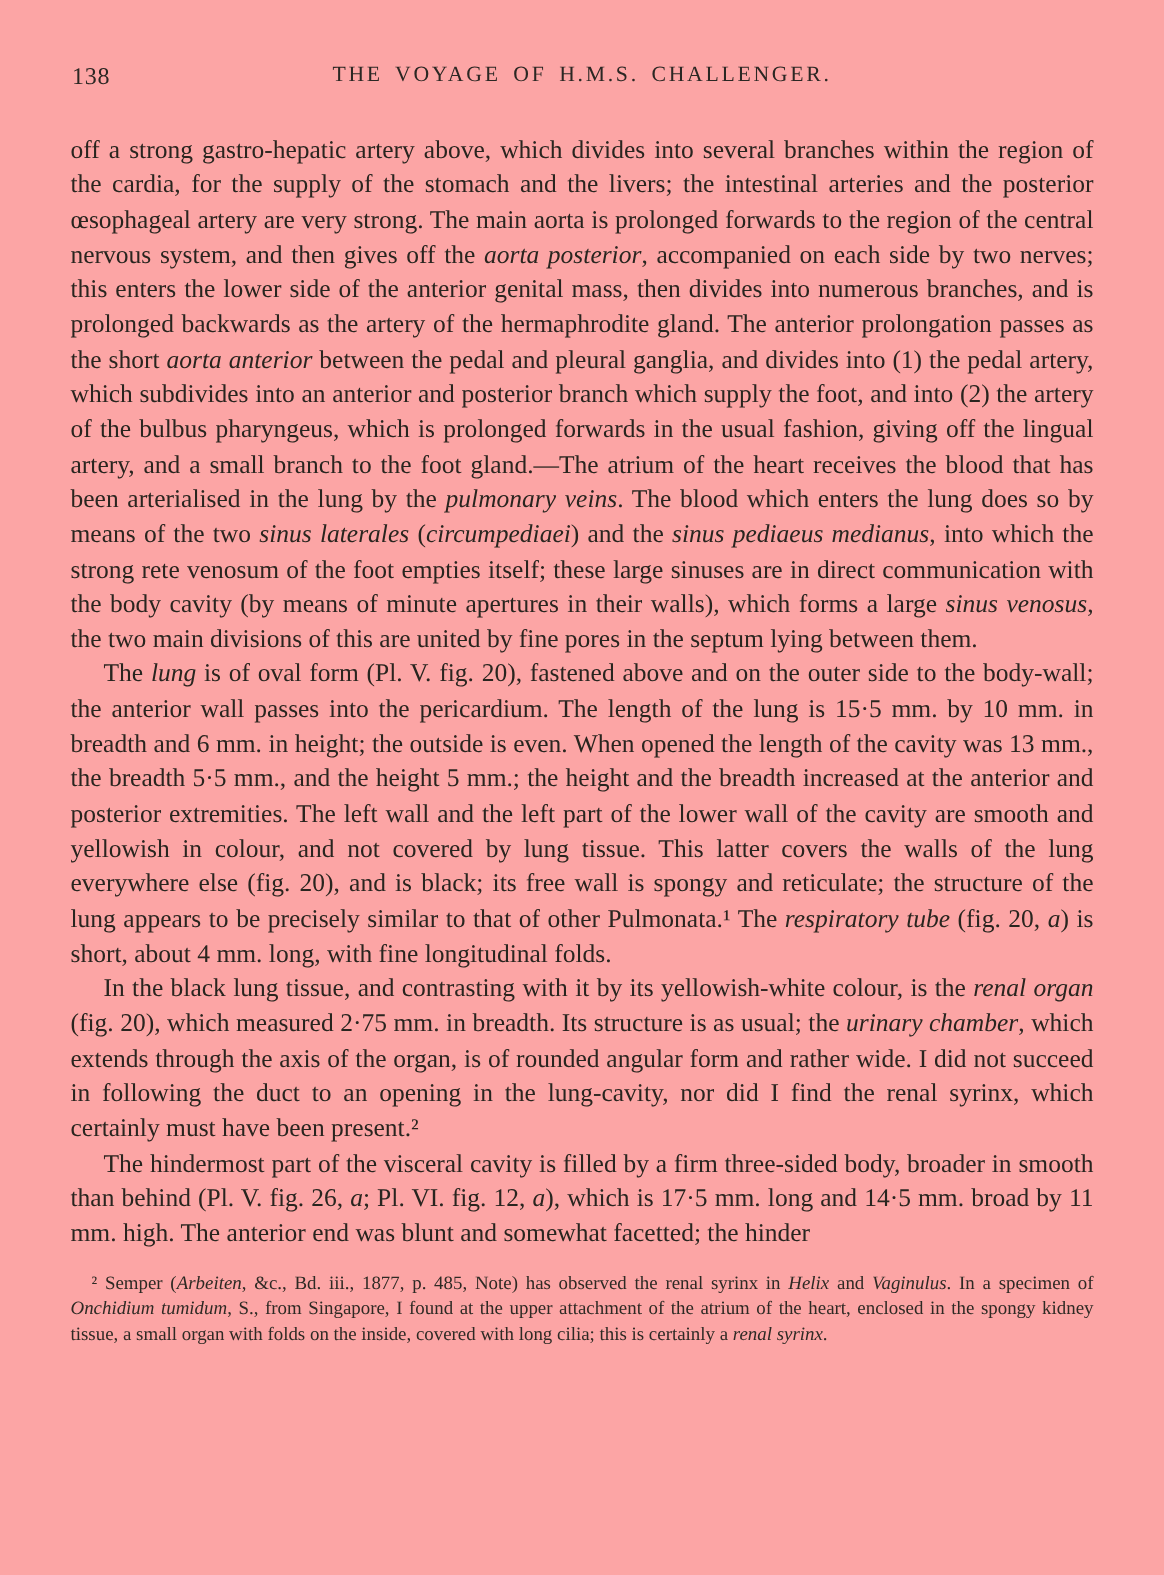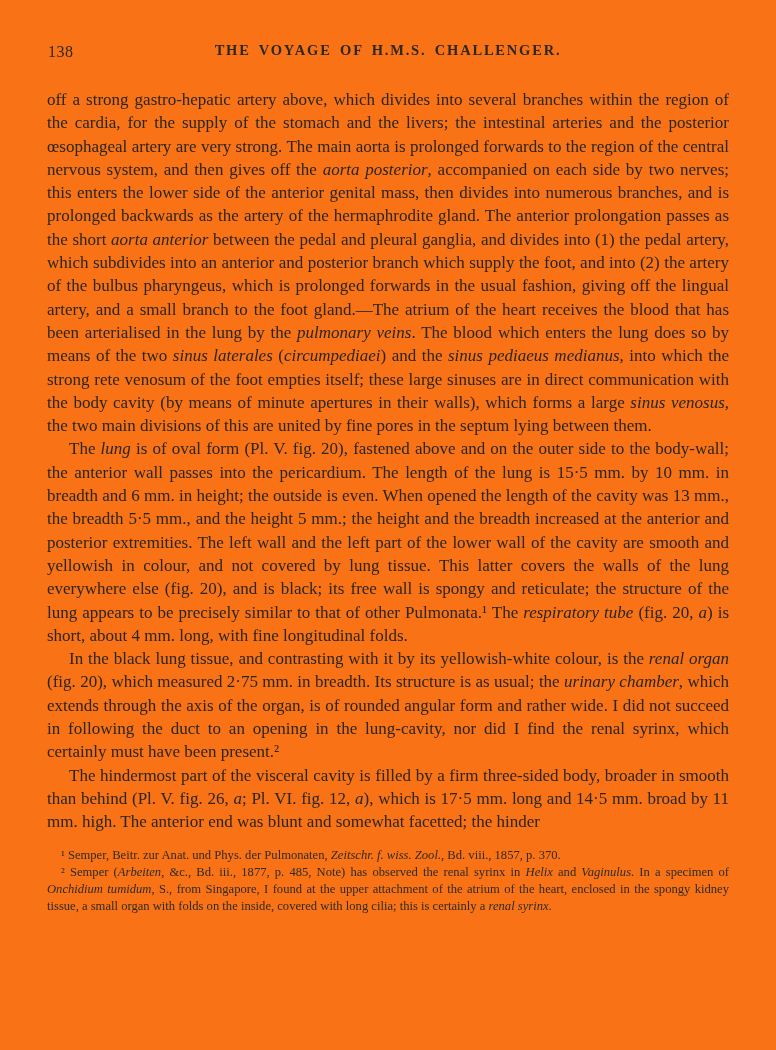--- a/index.html
+++ b/index.html
@@ -5,21 +5,21 @@
   * { margin: 0; padding: 0; box-sizing: border-box; }
   html, body {
     background: #f6f4ef;
     font-family: "Liberation Serif", "DejaVu Serif", serif;
   }
   .page {
     position: relative;
     width: 776px;
     height: 1050px;
     margin: 0 auto;
-    background: #f97316;
+    background: #fca5a5;
     color: #2b2723;
     padding: 42px 47px 0 47px;
     overflow: hidden;
   }
   .running-head {
     position: relative;
     height: 22px;
     margin-bottom: 24px;
   }
   .page-number {
@@ -28,21 +28,21 @@
     top: 1px;
     font-size: 16px;
     letter-spacing: 0.5px;
   }
   .running-title {
     display: block;
     text-align: center;
     font-size: 14.5px;
     letter-spacing: 1.8px;
     word-spacing: 3px;
-    font-weight: 700;
+    font-weight: 400;
   }
   .body-text {
     font-size: 17px;
     line-height: 23.3px;
     text-align: justify;
     color: #29251f;
   }
   .para { text-indent: 22px; }
   .para.no-indent { text-indent: 0; }
   .body-text em, .footnotes em { }
@@ -66,17 +66,16 @@
   </header>
 
   <main class="body-text">
     <p class="para no-indent"><span>off a strong gastro-hepatic artery above, which divides into several branches within the region of the cardia, for the supply of the stomach and the livers; the intestinal arteries and the posterior œsophageal artery are very strong.  The main aorta is prolonged forwards to the region of the central nervous system, and then gives off the </span><em>aorta posterior</em><span>, accompanied on each side by two nerves;  this enters the lower side of the anterior genital mass, then divides into numerous branches, and is prolonged backwards as the artery of the hermaphrodite gland.  The anterior prolongation passes as the short </span><em>aorta anterior</em><span> between the pedal and pleural ganglia, and divides into (1) the pedal artery, which subdivides into an anterior and posterior branch which supply the foot, and into (2) the artery of the bulbus pharyngeus, which is prolonged forwards in the usual fashion, giving off the lingual artery, and a small branch to the foot gland.—The atrium of the heart receives the blood that has been arterialised in the lung by the </span><em>pulmonary veins</em><span>.  The blood which enters the lung does so by means of the two </span><em>sinus laterales</em><span> (</span><em>circumpediaei</em><span>) and the </span><em>sinus pediaeus medianus</em><span>, into which the strong rete venosum of the foot empties itself; these large sinuses are in direct communication with the body cavity (by means of minute apertures in their walls), which forms a large </span><em>sinus venosus</em><span>, the two main divisions of this are united by fine pores in the septum lying between them.</span></p>
     <p class="para"><span>The </span><em>lung</em><span> is of oval form (Pl. V. fig. 20), fastened above and on the outer side to the body-wall;  the anterior wall passes into the pericardium.  The length of the lung is 15·5 mm. by 10 mm. in breadth and 6 mm. in height; the outside is even.  When opened the length of the cavity was 13 mm., the breadth 5·5 mm., and the height 5 mm.; the height and the breadth increased at the anterior and posterior extremities.  The left wall and the left part of the lower wall of the cavity are smooth and yellowish in colour, and not covered by lung tissue.  This latter covers the walls of the lung everywhere else (fig. 20), and is black; its free wall is spongy and reticulate; the structure of the lung appears to be precisely similar to that of other Pulmonata.¹  The </span><em>respiratory tube</em><span> (fig. 20, </span><em>a</em><span>) is short, about 4 mm. long, with fine longitudinal folds.</span></p>
     <p class="para"><span>In the black lung tissue, and contrasting with it by its yellowish-white colour, is the </span><em>renal organ</em><span> (fig. 20), which measured 2·75 mm. in breadth.  Its structure is as usual; the </span><em>urinary chamber</em><span>, which extends through the axis of the organ, is of rounded angular form and rather wide.  I did not succeed in following the duct to an opening in the lung-cavity, nor did I find the renal syrinx, which certainly must have been present.²</span></p>
     <p class="para"><span>The hindermost part of the visceral cavity is filled by a firm three-sided body, broader in smooth than behind (Pl. V. fig. 26, </span><em>a</em><span>; Pl. VI. fig. 12, </span><em>a</em><span>), which is 17·5 mm. long and 14·5 mm. broad by 11 mm. high.  The anterior end was blunt and somewhat facetted; the hinder</span></p>
   </main>
 
   <footer class="footnotes">
-    <p class="footnote"><span>¹ Semper, Beitr. zur Anat. und Phys. der Pulmonaten, </span><em>Zeitschr. f. wiss. Zool.</em><span>, Bd. viii., 1857, p. 370.</span></p>
     <p class="footnote"><span>² Semper (</span><em>Arbeiten</em><span>, &amp;c., Bd. iii., 1877, p. 485, Note) has observed the renal syrinx in </span><em>Helix</em><span> and </span><em>Vaginulus</em><span>.  In a specimen of </span><em>Onchidium tumidum</em><span>, S., from Singapore, I found at the upper attachment of the atrium of the heart, enclosed in the spongy kidney tissue, a small organ with folds on the inside, covered with long cilia; this is certainly a </span><em>renal syrinx</em><span>.</span></p>
   </footer>
 
 </div>
 
 </body></html>

